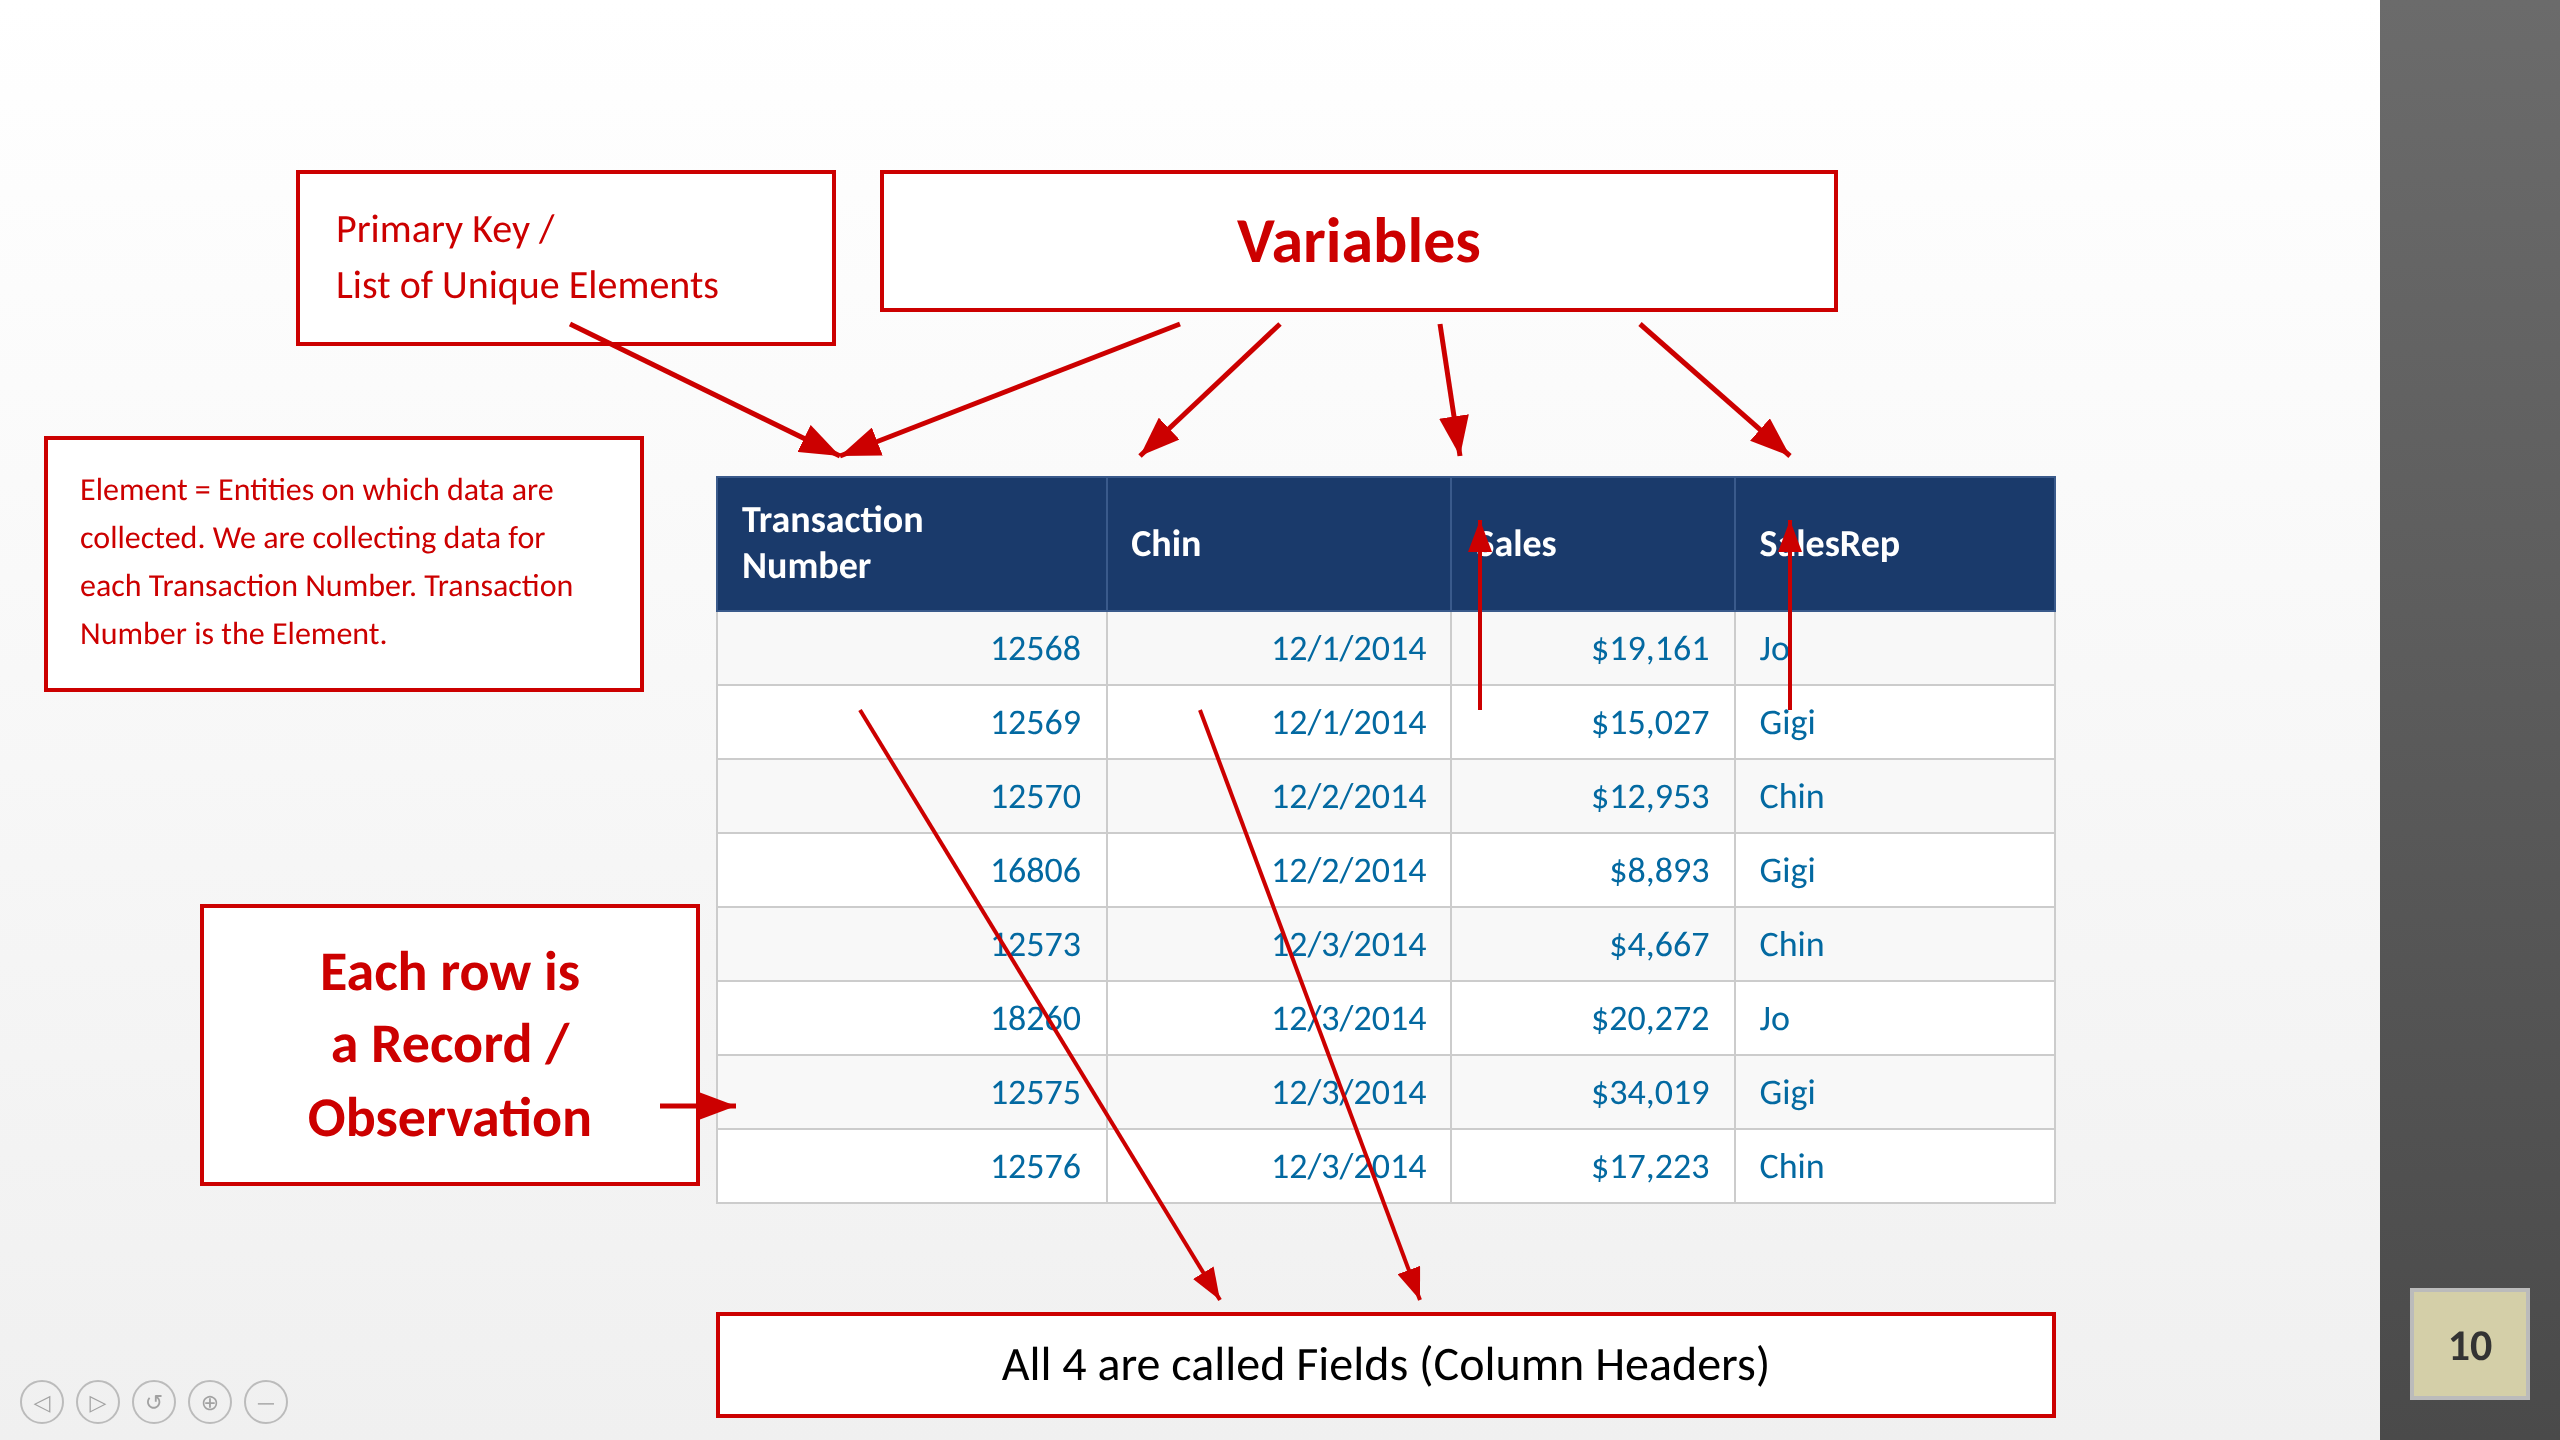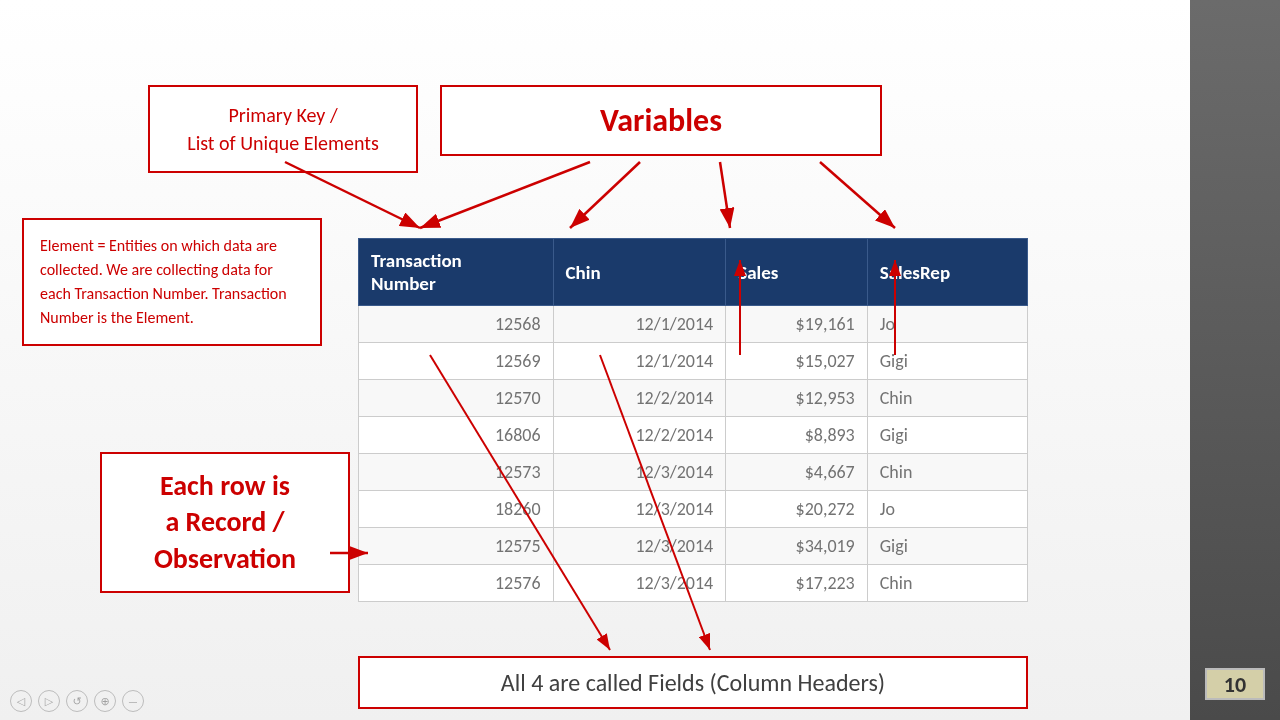--- a/index.html
+++ b/index.html
@@ -24,21 +24,21 @@
       display: flex;
       flex-direction: column;
       align-items: center;
       justify-content: flex-end;
       padding-bottom: 20px;
     }
     .page-number-badge {
       background: #d4cfa8;
       border: 2px solid #bbb;
       width: 60px;
-      height: 32px;
+      height: 56px;
       display: flex;
       align-items: center;
       justify-content: center;
       font-size: 22px;
       font-weight: bold;
       color: #333;
     }
 
     h1 {
       font-size: 52px;
@@ -49,31 +49,31 @@
     }
 
     
     .primary-key-box {
       position: absolute;
       left: 148px;
       top: 85px;
       width: 270px;
       border: 2px solid #cc0000;
       padding: 14px 18px;
-      text-align: center;
+      text-align: left;
       font-size: 20px;
       color: #cc0000;
       line-height: 1.4;
       background: #fff;
     }
     .variables-box {
       position: absolute;
       left: 440px;
       top: 85px;
-      width: 442px;
+      width: 479px;
       border: 2px solid #cc0000;
       padding: 14px 0;
       text-align: center;
       font-size: 32px;
       font-weight: 600;
       color: #cc0000;
       background: #fff;
     }
     .element-box {
       position: absolute;
@@ -103,21 +103,21 @@
     }
     .fields-box {
       position: absolute;
       left: 358px;
       top: 656px;
       width: 670px;
       border: 2px solid #cc0000;
       padding: 10px 18px;
       text-align: center;
       font-size: 24px;
-      color: #404040;
+      color: #000000;
       background: #fff;
     }
 
     
     .data-table-wrapper {
       position: absolute;
       left: 358px;
       top: 238px;
       width: 670px;
     }
@@ -138,21 +138,21 @@
       border: 1px solid #3a5a8b;
     }
     tbody tr {
       background: #fff;
     }
     tbody tr:nth-child(odd) {
       background: #f8f8f8;
     }
     tbody td {
       font-size: 18px;
-      color: #737373;
+      color: #0369a1;
       padding: 7px 12px;
       border: 1px solid #ccc;
       text-align: right;
     }
     tbody td:last-child {
       text-align: left;
     }
 
     
     .arrows-svg {

